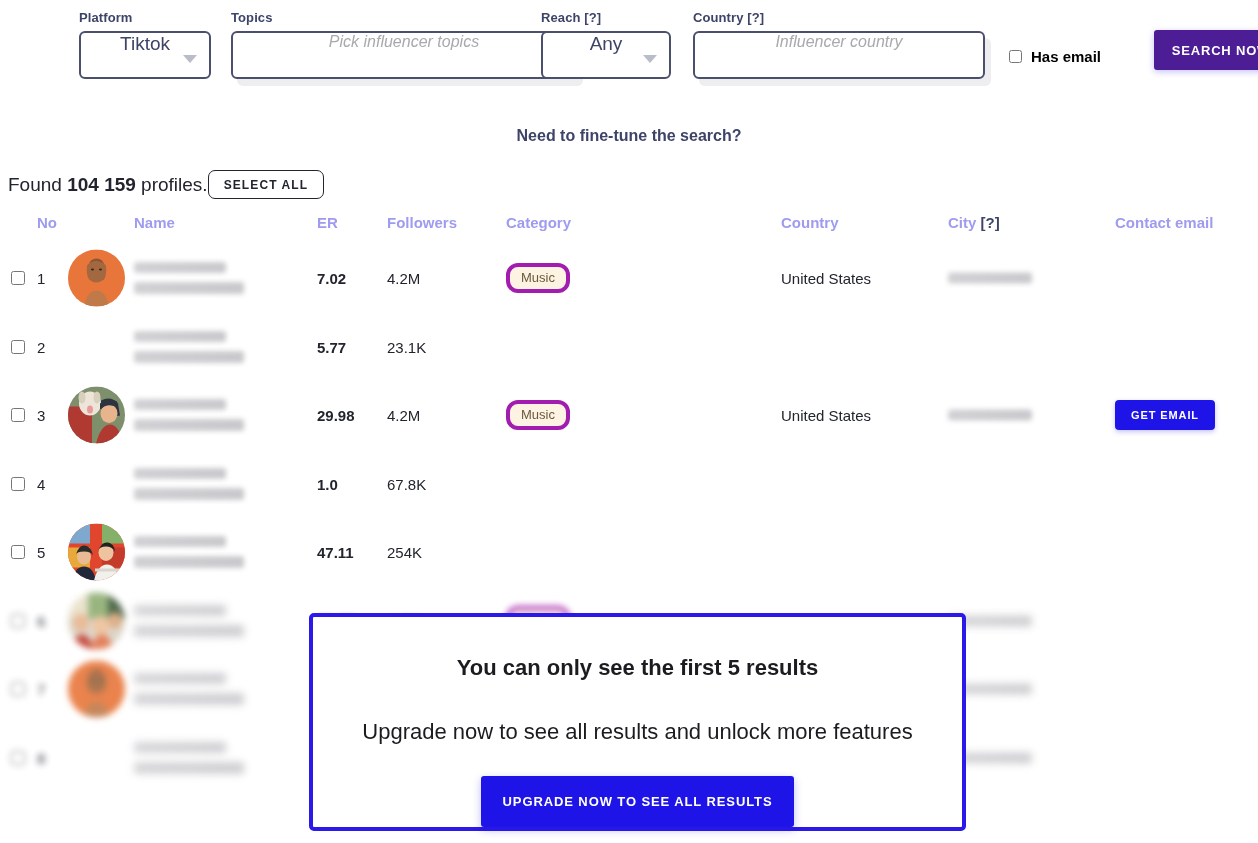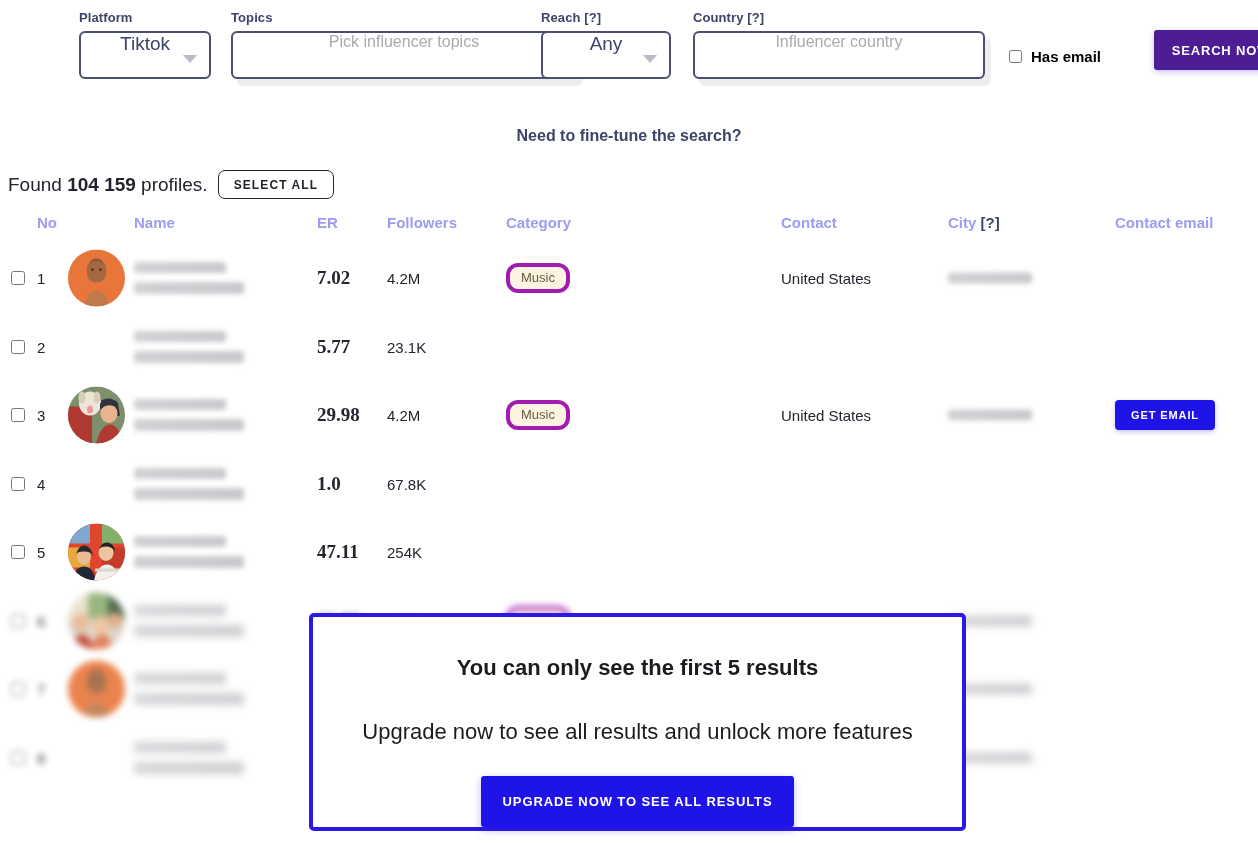--- a/index.html
+++ b/index.html
@@ -20,21 +20,21 @@
   .field-label {
     font-size: 13px; font-weight: 700; color: #3d4468;
     letter-spacing: .1px; margin-bottom: 6px; display:block;
   }
   .ctrl {
     border: 2px solid #4a4f6e; border-radius: 6px; background: #fff;
     height: 48px; display:flex; align-items:center; padding: 0 12px;
     font-size: 19px; color: #3d4468; flex-direction: column;
   }
   .ctrl.shadowed { box-shadow: 6px 7px 0 rgba(200,200,205,.30); }
-  .ctrl .ph { color: #a9a9ae; font-size: 16px; }
+  .ctrl .ph { color: #a9a9ae; font-size: 16px; font-style: italic; }
   .ctrl .val { color: #3d4468; font-size: 19px; }
   .caret {
     margin-left:auto; width:0;height:0;
     border-left:7px solid transparent; border-right:7px solid transparent;
     border-top:8px solid #b9bcc9;
   }
 
   #f-platform { left: 33px; top: 10px; width: 132px; }
   #f-topics   { left: 185px; top: 10px; width: 346px; }
   #f-reach    { left: 495px; top: 10px; width: 130px; }
@@ -56,21 +56,21 @@
   }
 
   .finetune {
     position:absolute; left:0; right:0; top:127px; text-align:center;
     font-size:16px; font-weight:700; color:#3d4468;
   }
 
   
   .foundrow {
     position:absolute; left: 8px; top: 170px;
-    display:flex; align-items:center; gap:10px;
+    display:flex; align-items:center; 
   }
   .foundrow .txt { font-size:19px; color:#22252e; }
   .foundrow .txt b { font-weight:700; }
   .btn-selectall {
     border:1px solid #22252e; background:#fff; border-radius:7px;
     height:29px; padding:0 15px; font-family:"Liberation Sans", sans-serif;
     font-size:12px; font-weight:600; letter-spacing:1.1px; color:#22252e;
     cursor:pointer;
   }
 
@@ -99,21 +99,21 @@
   }
   .avatar svg { display:block; width:57px; height:57px; }
 
   .redact {
     background: linear-gradient(90deg,#c9c9cd,#bfbfc4);
     border-radius: 3px; height: 11px; filter: blur(2.6px); opacity:.85;
   }
   .redact.r2 { margin-top: 9px; height: 12px; }
 
   .no { font-size:15px; color:#22252e; }
-  .er { font-size:19px; font-weight:700; color:#22252e;font-family:Liberation Serif, serif; }
+  .er { font-size:15px; font-weight:700; color:#22252e; }
   .fol { font-size:15px; color:#22252e; }
   .cou { font-size:15px; color:#22252e; }
   .badge {
     display:inline-block; border:4px solid #a21caf; background:#fdf3e2;
     color:#6b5a3c; border-radius:12px; font-size:13px;
     padding: 3px 11px 4px;
   }
   .btn-getemail {
     background:#1f14e8; color:#fff; border:none; border-radius:4px;
     height:30px; padding:0 16px; font-family:"Liberation Sans", sans-serif;
@@ -196,21 +196,21 @@
   </div>
 
   <div class="tbl">
 
     <div class="hrow">
       <div class="hc col-no">No</div>
       <div class="hc col-name">Name</div>
       <div class="hc col-er">ER</div>
       <div class="hc col-fol">Followers</div>
       <div class="hc col-cat">Category</div>
-      <div class="hc col-cou">Contact</div>
+      <div class="hc col-cou">Country</div>
       <div class="hc col-city"><span>City</span> <span class="q">[?]</span></div>
       <div class="hc col-mail">Contact email</div>
     </div>
 
     <div id="rows-container">
         <div class="trow">
           <input type="checkbox" class="chk c col-chk" style="">
           <div class="c col-no no">1</div>
           <div class="avatar">
             <svg viewBox="0 0 57 57">

